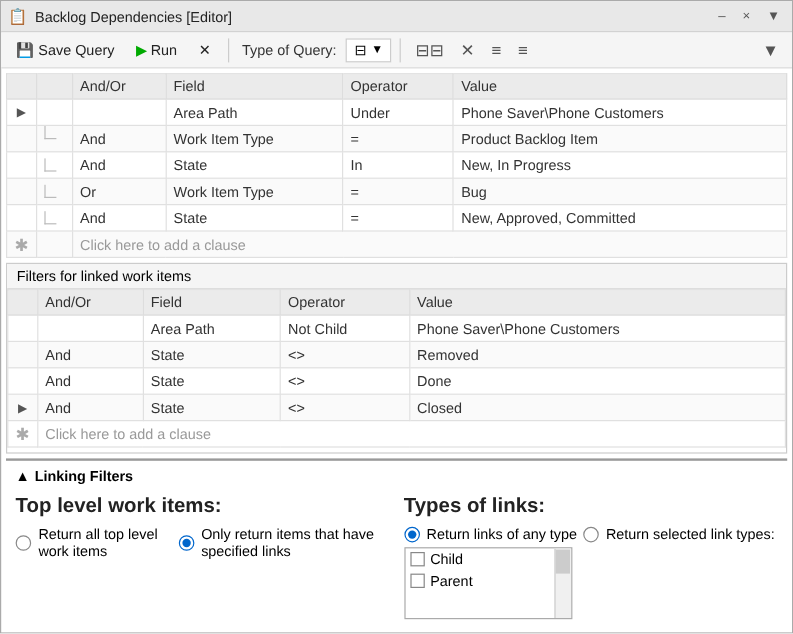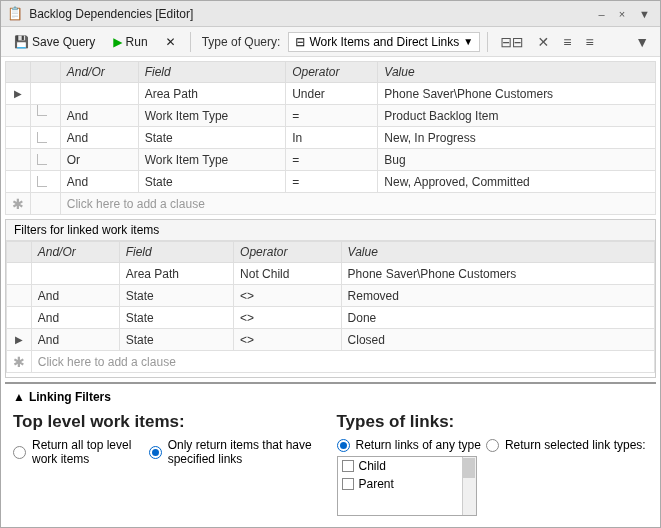--- a/index.html
+++ b/index.html
@@ -90,21 +90,20 @@
       margin-bottom: 4px;
     }
     .query-table th {
       background: #f0f0f0;
       border: 1px solid #ddd;
       padding: 3px 6px;
       text-align: left;
       font-weight: normal;
       color: #333;
       font-size: 12px;
-      font-style: italic;
     }
     .query-table td {
       border: 1px solid #e0e0e0;
       padding: 2px 6px;
       font-size: 12px;
       color: #333;
       height: 22px;
     }
     .query-table tr:nth-child(even) td { background: #fafafa; }
     .add-clause-row td {
@@ -229,21 +228,20 @@
       <span style="color:#00aa00;">▶</span>
       <span>Run</span>
     </button>
     <button class="toolbar-btn">
       <span>✕</span>
     </button>
     <div class="toolbar-separator"></div>
     <span style="font-size:12px; color:#333; padding: 0 4px;">Type of Query:</span>
     <div class="query-type-dropdown">
       <span>⊟</span>
-      <span>Work Items and Direct Links</span>
       <span class="dropdown-arrow">▼</span>
     </div>
     <div class="toolbar-separator"></div>
     <button class="icon-btn">⊟⊟</button>
     <button class="icon-btn">✕</button>
     <button class="icon-btn">≡</button>
     <button class="icon-btn">≡</button>
     <div style="flex:1;"></div>
     <button class="icon-btn">▼</button>
   </div>

